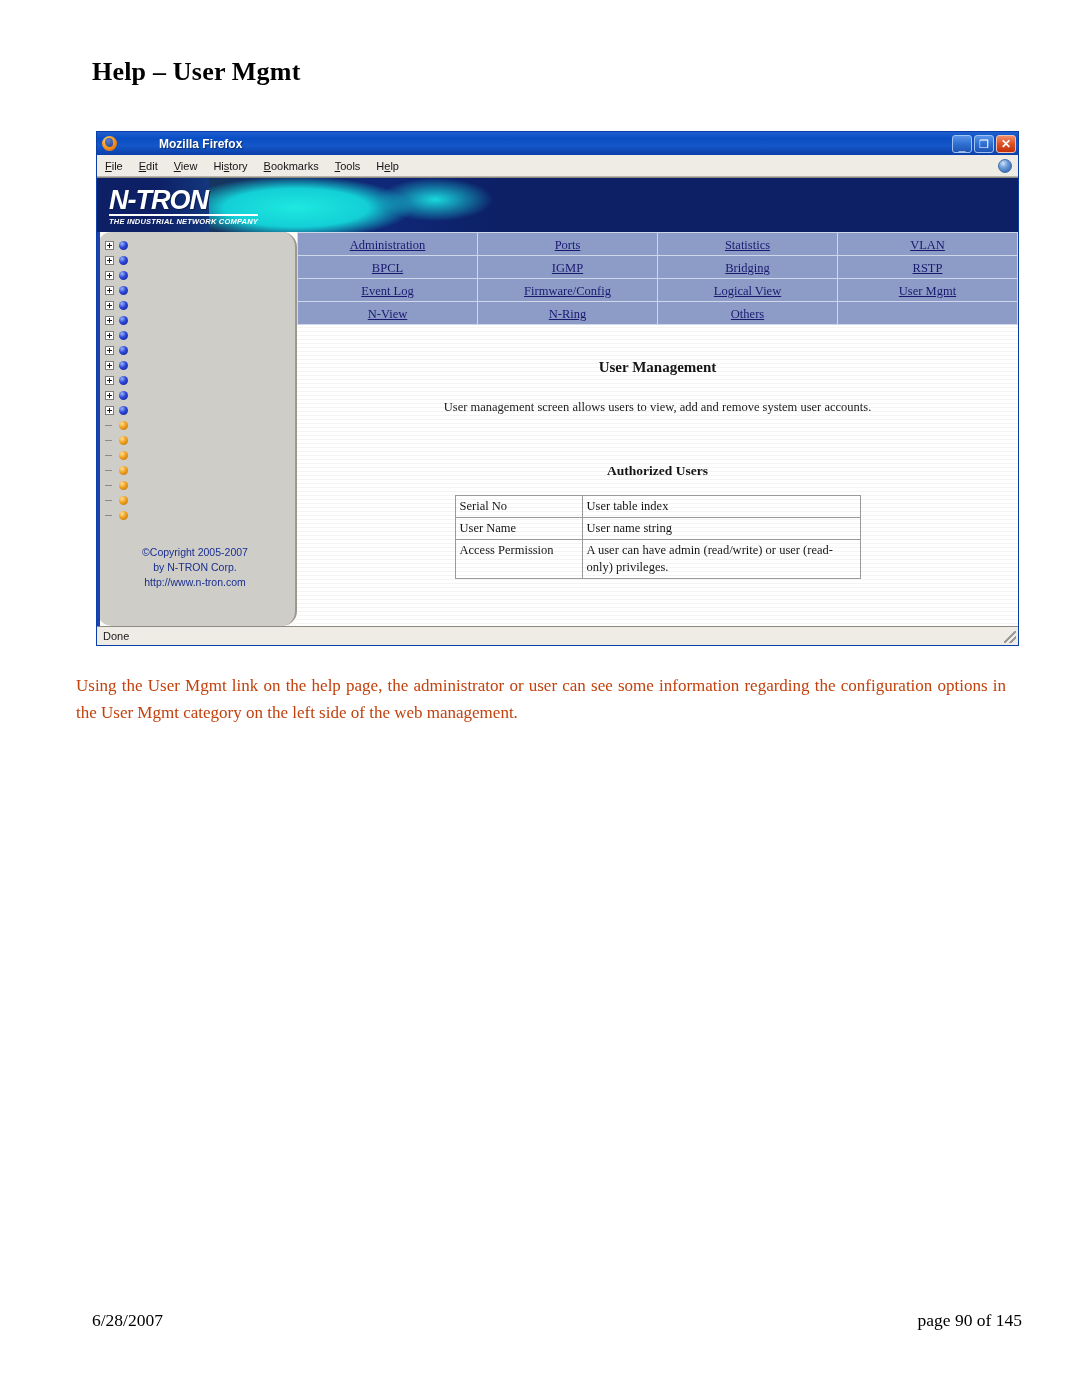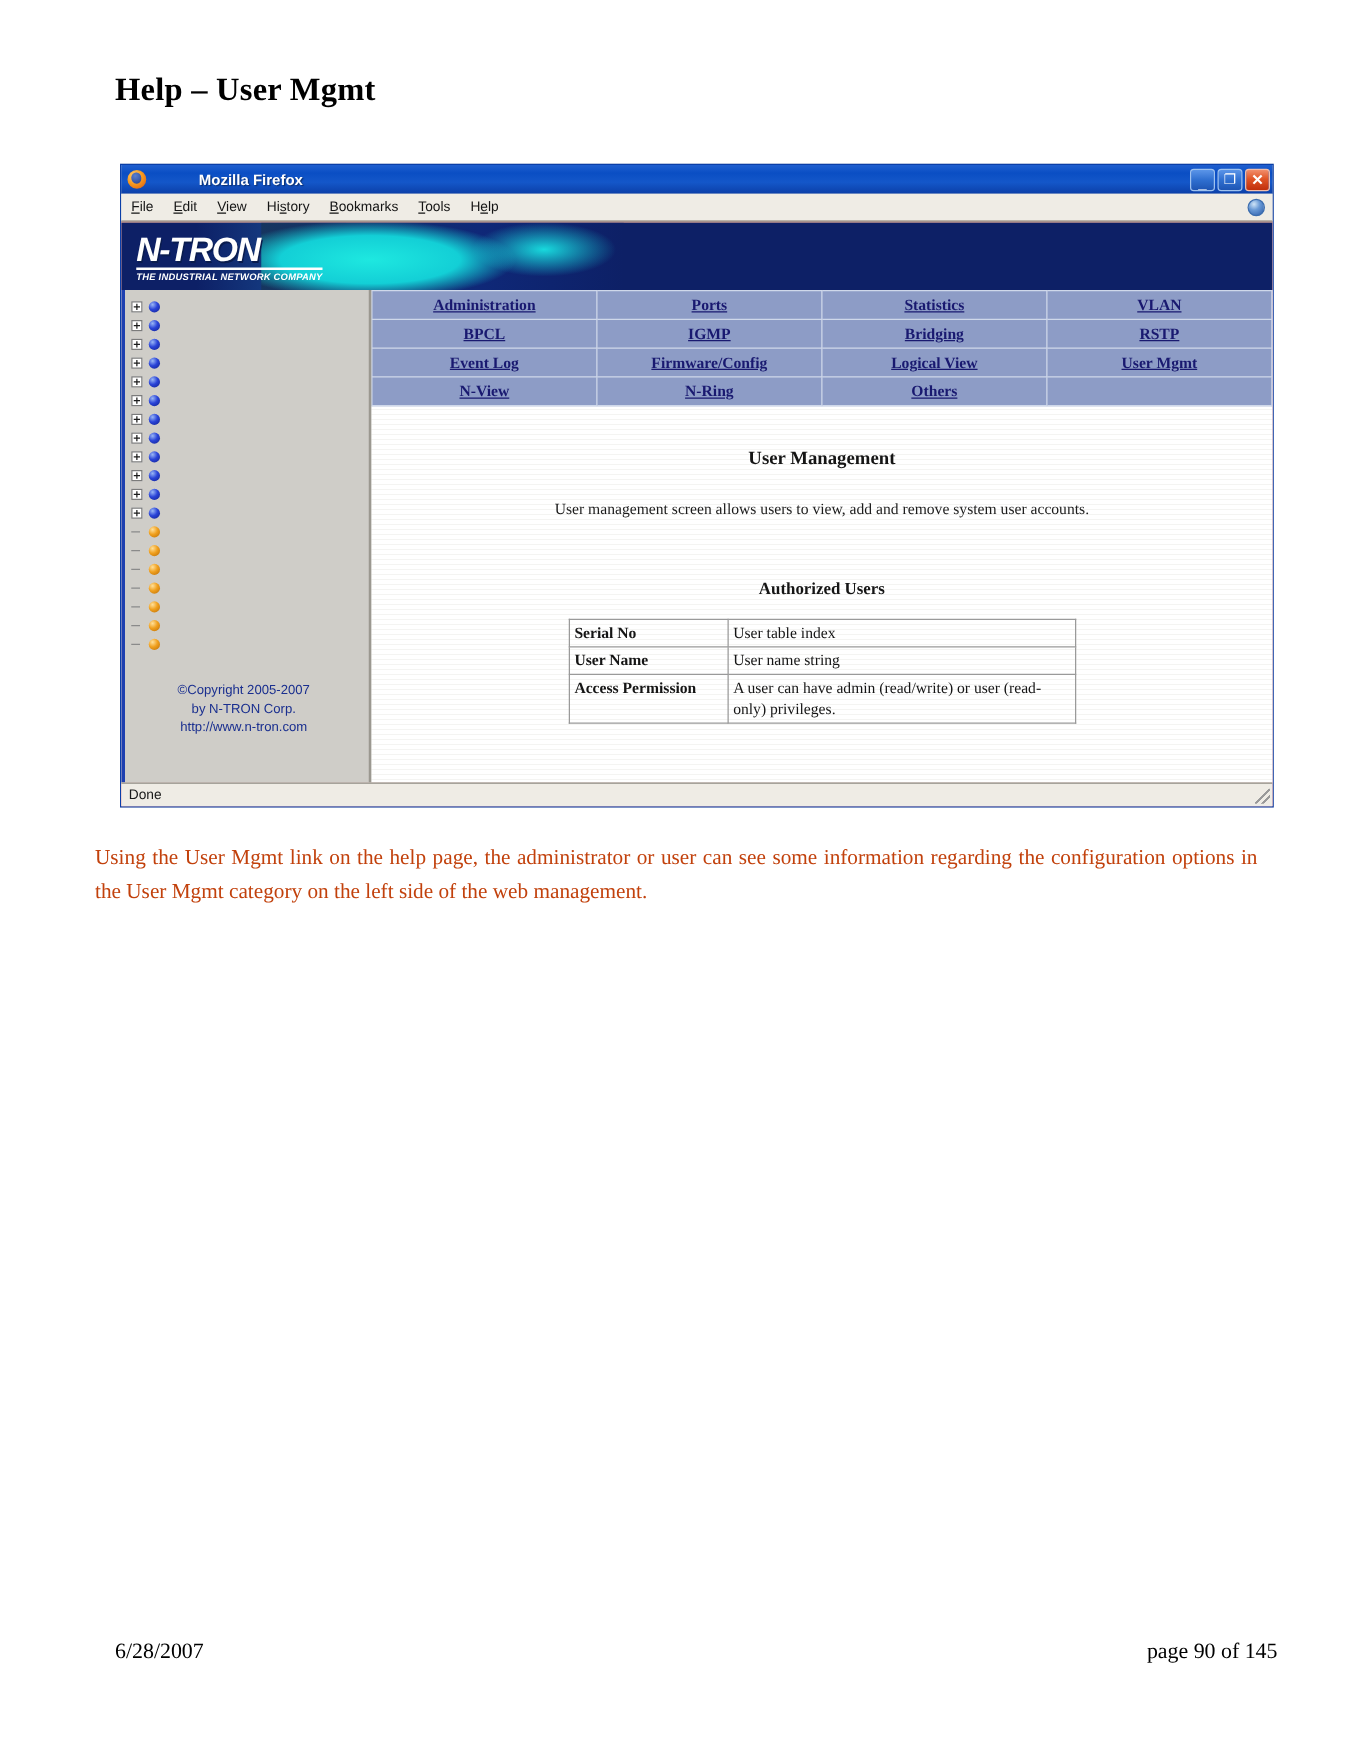--- a/index.html
+++ b/index.html
@@ -183,20 +183,21 @@
   .body-area { flex: 1 1 auto; display: flex; min-height: 0; background: #fbfbf9; }
 
   .sidebar {
     width: 200px;
     flex: 0 0 auto;
     background: #cfcdc8;
     border-right: 2px solid #9b9890;
     padding: 6px 0 0 4px;
     box-sizing: border-box;
     position: relative;
+    border-radius: 15px;
   }
   .sidebar::before {
     content: "";
     position: absolute;
     left: 0; top: 0; bottom: 0; width: 3px;
     background: #1e3fb0;
   }
   .tree-row {
     display: flex;
     align-items: center;
@@ -271,21 +272,20 @@
     background: #8d9cc6;
     table-layout: fixed;
     flex: 0 0 auto;
   }
   .navgrid td {
     border: 1px solid #cfd8ea;
     height: 16px;
     text-align: center;
     vertical-align: middle;
     padding: 2px 12px;
-    font-weight: bold;
   }
   .navgrid a {
     font-family: "Liberation Serif", serif;
     font-size: 12.5px;
     color: #191970;
     text-decoration: underline;
   }
   .navgrid td.empty { }
 
   .doc {
@@ -327,21 +327,21 @@
   }
   .deftable td {
     border: 1px solid #9a9a9a;
     padding: 2px 4px;
     font-family: "Liberation Serif", serif;
     font-size: 12.5px;
     line-height: 17px;
     color: #151515;
     vertical-align: top;
   }
-  .deftable td.k { font-weight: bold; white-space: nowrap; width: 118px; }
+  .deftable td.k { font-weight: normal; white-space: nowrap; width: 118px; }
 
   .statusbar {
     height: 19px;
     flex: 0 0 auto;
     background: #efece5;
     border-top: 1px solid #8e8a82;
     display: flex;
     align-items: center;
     padding-left: 6px;
     box-sizing: border-box;

